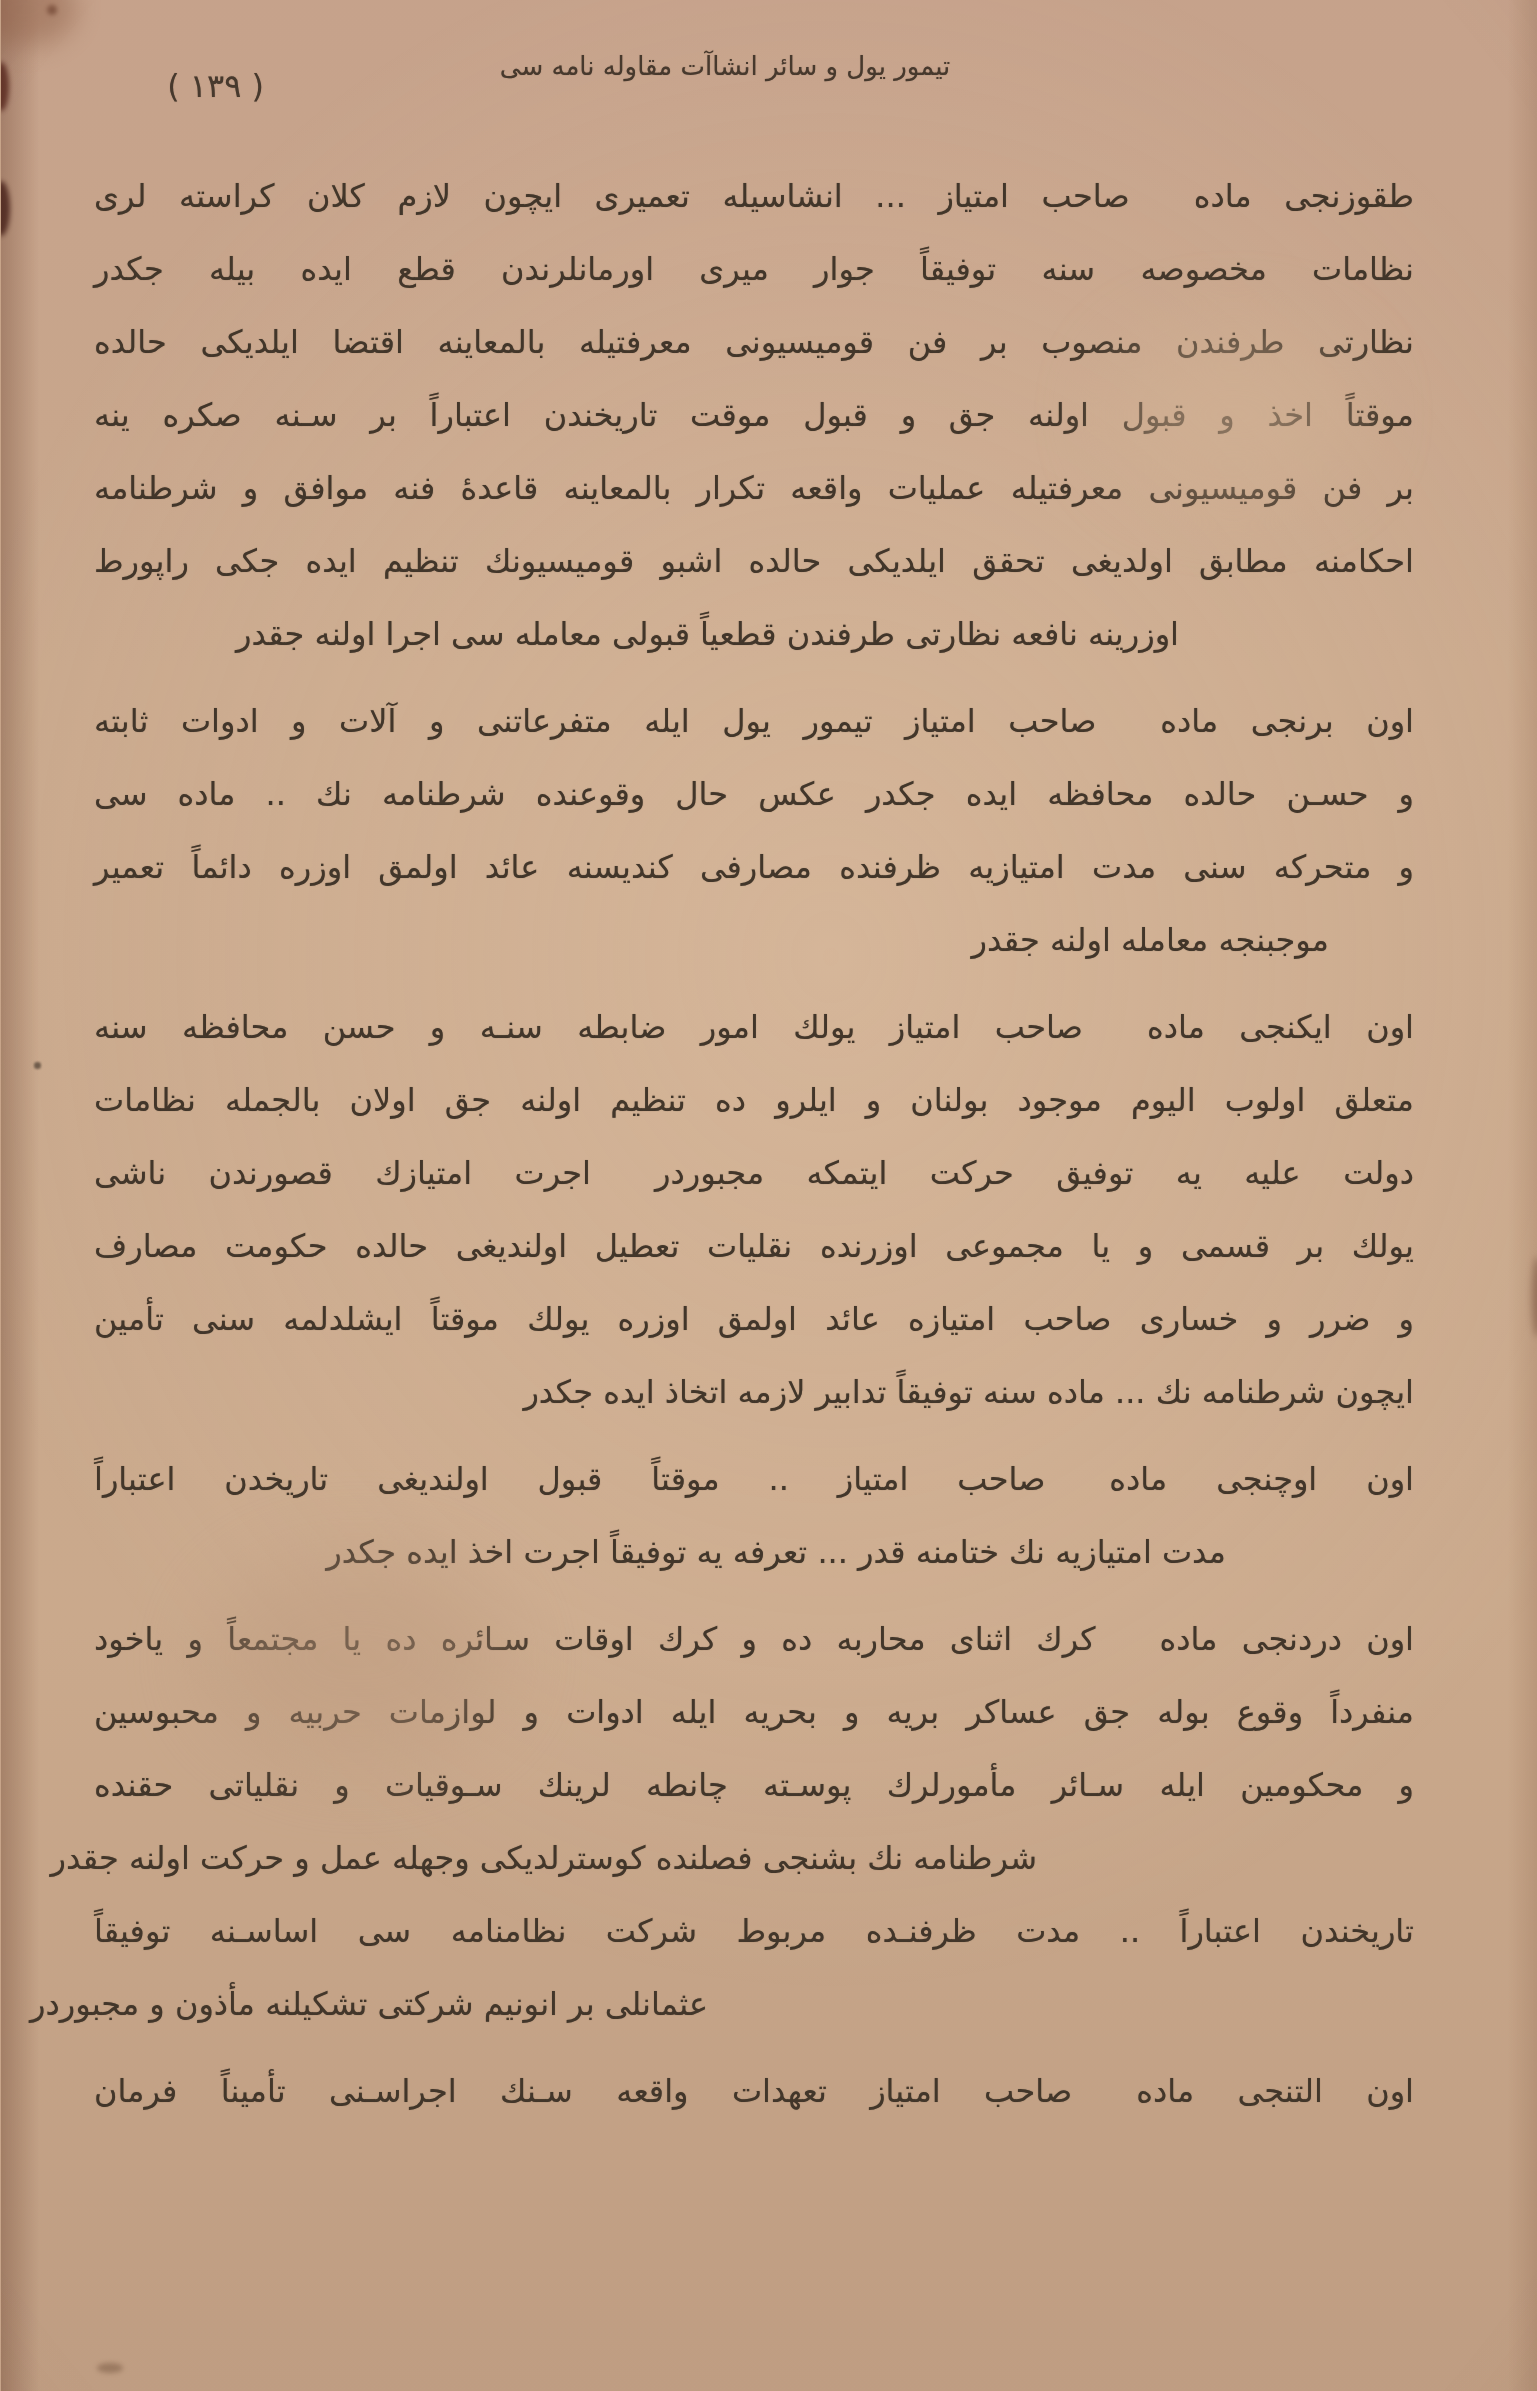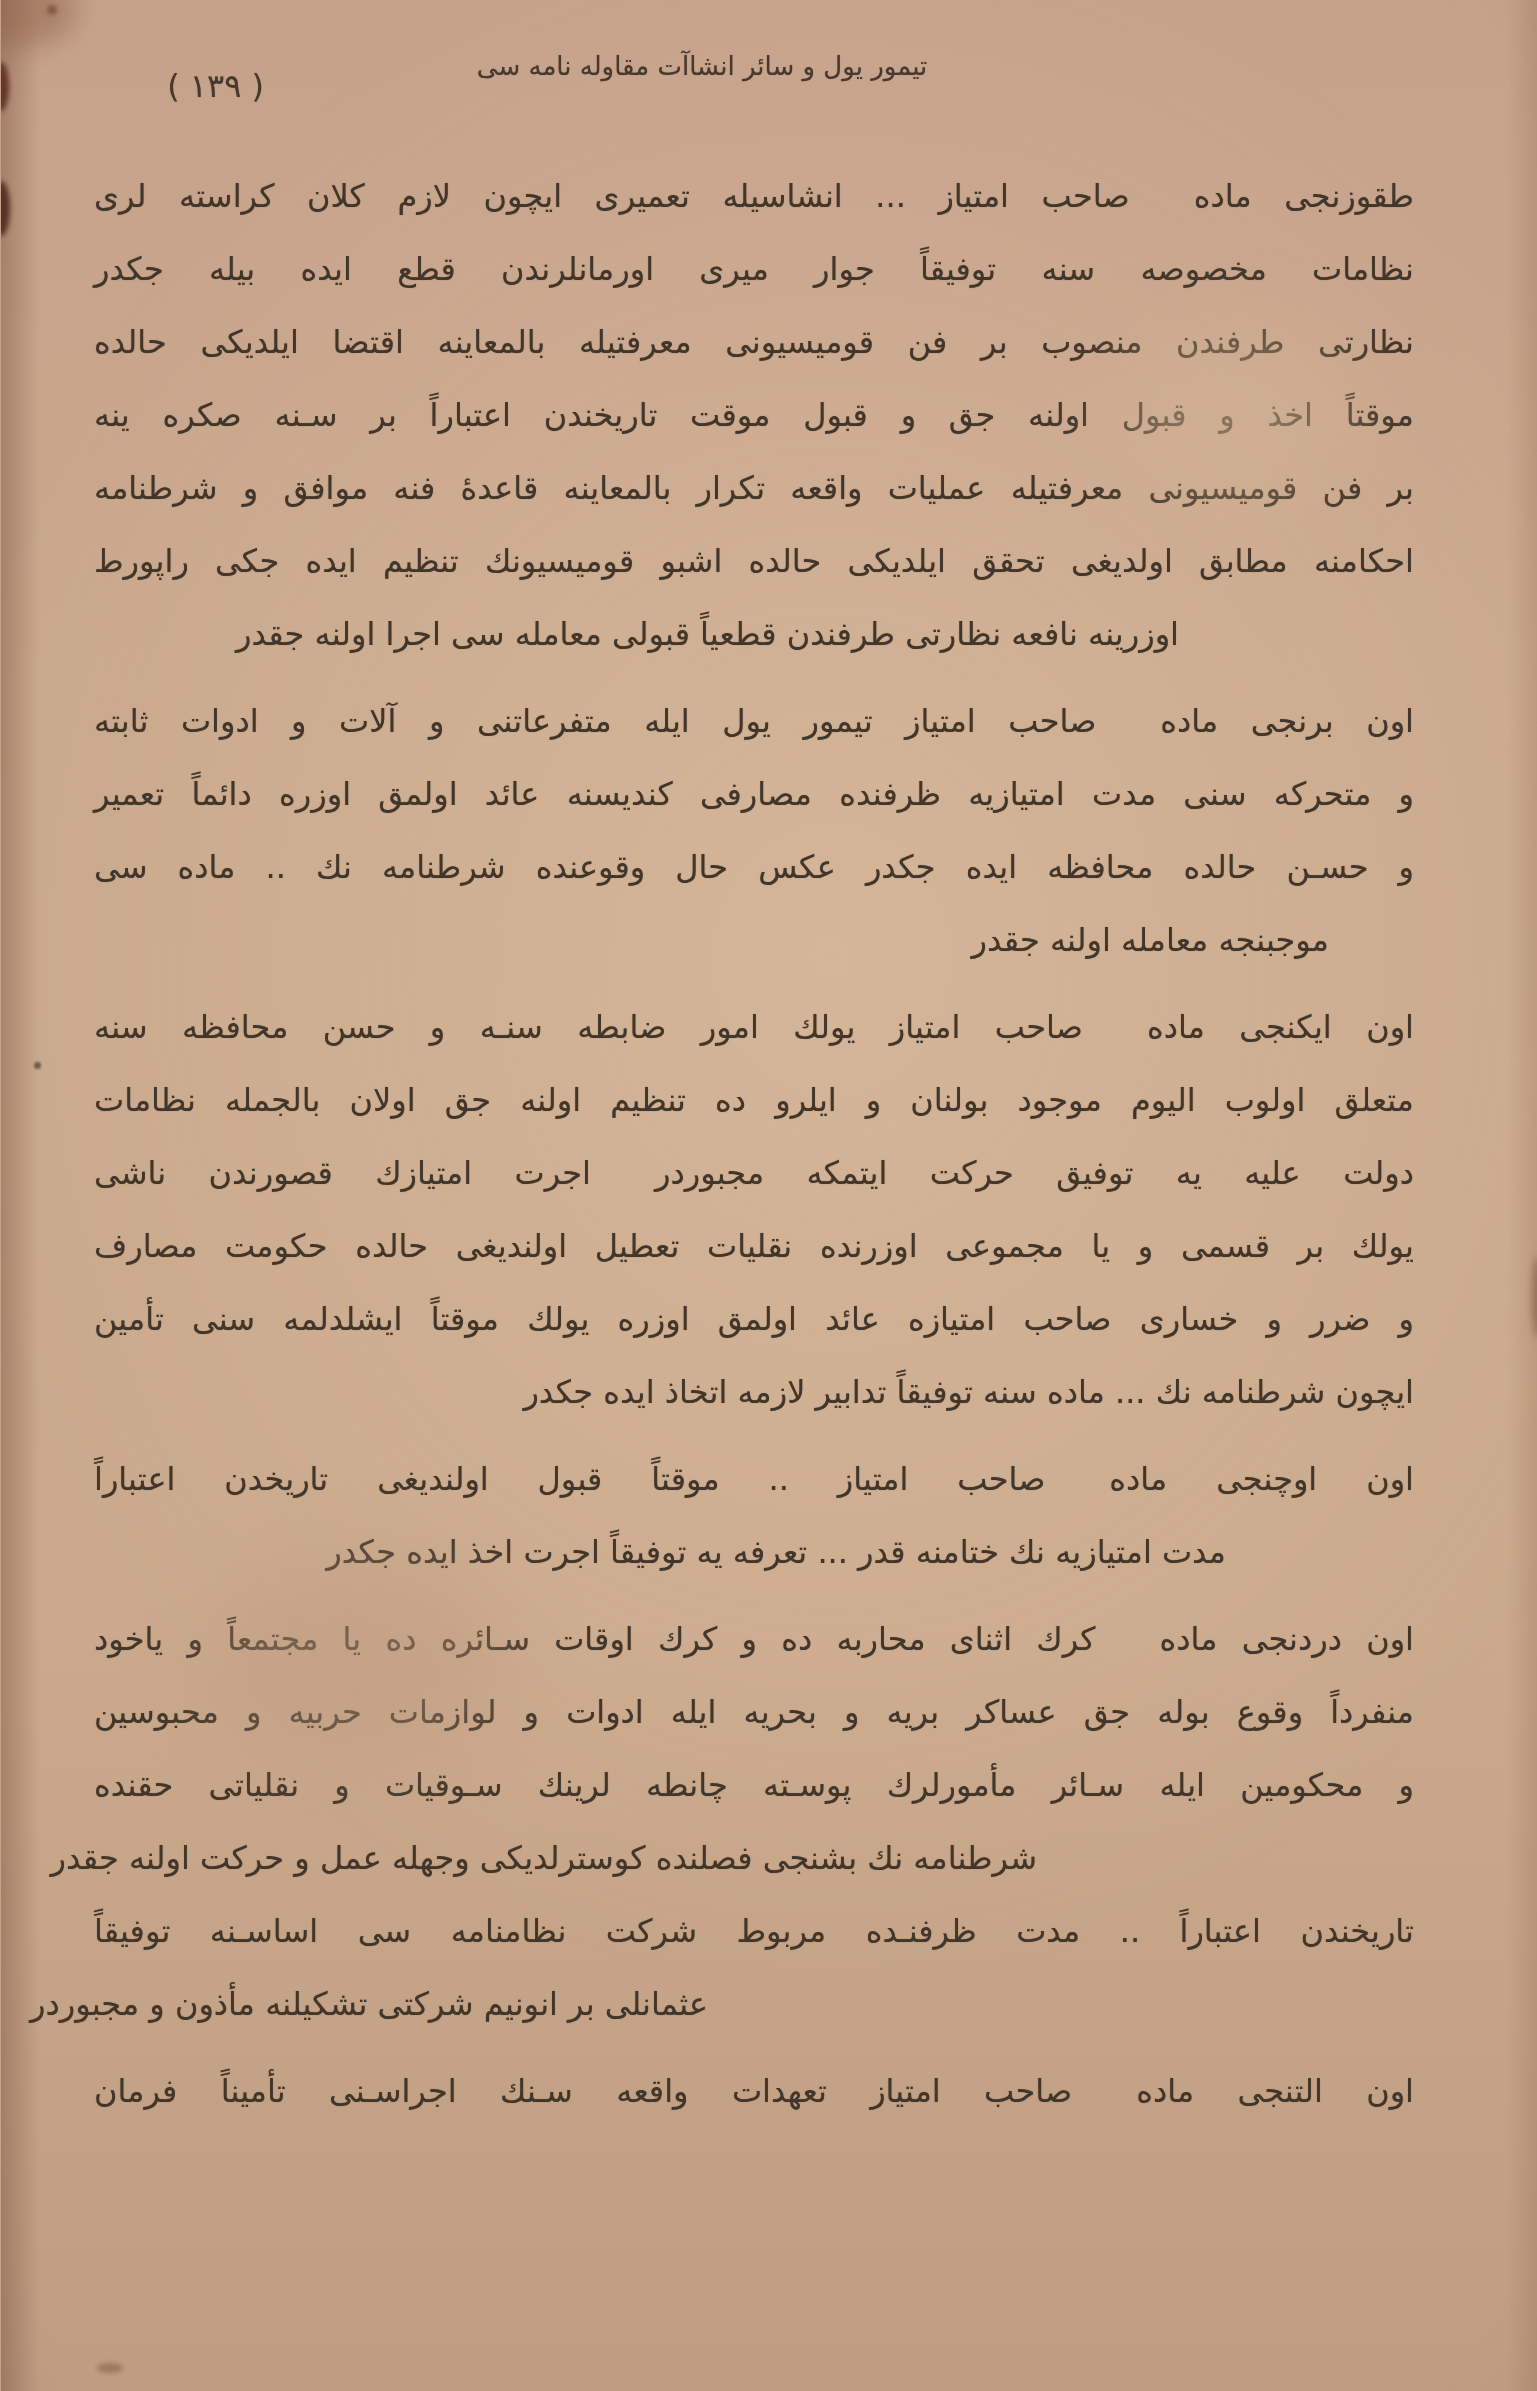--- a/index.html
+++ b/index.html
@@ -10,21 +10,21 @@
     background-image:
       radial-gradient(ellipse 95% 70% at 54% 40%, rgba(255,228,198,0.22), rgba(255,228,198,0) 62%),
       radial-gradient(ellipse 120% 110% at 50% 50%, rgba(0,0,0,0) 58%, rgba(92,52,32,0.28) 100%),
       linear-gradient(90deg, rgba(86,44,28,0.30), rgba(86,44,28,0) 2.5%),
       linear-gradient(270deg, rgba(110,70,45,0.18), rgba(110,70,45,0) 2%),
       linear-gradient(180deg, #c6a28b 0%, #c9a88c 28%, #caa98c 68%, #bf9d82 100%);
   }
   .page{position:absolute;inset:0;}
   .header{position:absolute;top:47px;left:0;width:100%;height:56px;color:#4a3c30;}
   .title{
-    position:absolute;left:476px;width:452px;top:3.8px;text-align:center;
+    position:absolute;left:499px;width:452px;top:3.8px;text-align:center;
     font-size:26px;letter-spacing:0.5px;color:#47392d;
     text-shadow:0 0 0.9px rgba(71,57,45,.55);
   }
   .pagenum{
     position:absolute;left:132px;top:20px;width:132px;text-align:right;
     font-size:32px;color:#47392d;text-shadow:0 0 0.9px rgba(71,57,45,.5);
   }
   .page-body{
     position:absolute;top:146px;left:94px;right:124px;
     direction:rtl;color:#42362a;
@@ -51,22 +51,22 @@
 
   <div class="page-body">
       <div class="line article">طقوزنجى ماده  صاحب امتياز ... انشاسيله تعميرى ايچون لازم كلان كراسته لرى</div>
       <div class="line full">نظامات مخصوصه سنه توفيقاً جوار ميرى اورمانلرندن قطع ايده بيله جكدر</div>
       <div class="line full">نظارتى طرفندن منصوب بر فن قوميسيونى معرفتيله بالمعاينه اقتضا ايلديكى حالده</div>
       <div class="line full">موقتاً اخذ و قبول اولنه جق و قبول موقت تاريخندن اعتباراً بر سـنه صكره ينه</div>
       <div class="line full">بر فن قوميسيونى معرفتيله عمليات واقعه تكرار بالمعاينه قاعدهٔ فنه موافق و شرطنامه</div>
       <div class="line full">احكامنه مطابق اولديغى تحقق ايلديكى حالده اشبو قوميسيونك تنظيم ايده جكى راپورط</div>
       <div class="line end" style="padding-right: 235px;">اوزرينه نافعه نظارتى طرفندن قطعياً قبولى معامله سى اجرا اولنه جقدر</div>
       <div class="line article">اون برنجى ماده  صاحب امتياز تيمور يول ايله متفرعاتنى و آلات و ادوات ثابته</div>
+      <div class="line full">و حسـن حالده محافظه ايده جكدر عكس حال وقوعنده شرطنامه نك .. ماده سى</div>
       <div class="line full">و متحركه سنى مدت امتيازيه ظرفنده مصارفى كنديسنه عائد اولمق اوزره دائماً تعمير</div>
-      <div class="line full">و حسـن حالده محافظه ايده جكدر عكس حال وقوعنده شرطنامه نك .. ماده سى</div>
       <div class="line end" style="padding-right: 85px;">موجبنجه معامله اولنه جقدر</div>
       <div class="line article">اون ايكنجى ماده  صاحب امتياز يولك امور ضابطه سنـه و حسن محافظه سنه</div>
       <div class="line full">متعلق اولوب اليوم موجود بولنان و ايلرو ده تنظيم اولنه جق اولان بالجمله نظامات</div>
       <div class="line full">دولت عليه يه توفيق حركت ايتمكه مجبوردر  اجرت امتيازك قصورندن ناشى</div>
       <div class="line full">يولك بر قسمى و يا مجموعى اوزرنده نقليات تعطيل اولنديغى حالده حكومت مصارف</div>
       <div class="line full">و ضرر و خسارى صاحب امتيازه عائد اولمق اوزره يولك موقتاً ايشلدلمه سنى تأمين</div>
       <div class="line end">ايچون شرطنامه نك ... ماده سنه توفيقاً تدابير لازمه اتخاذ ايده جكدر</div>
       <div class="line article">اون اوچنجى ماده  صاحب امتياز .. موقتاً قبول اولنديغى تاريخدن اعتباراً</div>
       <div class="line end" style="padding-right: 188px;">مدت امتيازيه نك ختامنه قدر ... تعرفه يه توفيقاً اجرت اخذ ايده جكدر</div>
       <div class="line article">اون دردنجى ماده  كرك اثناى محاربه ده و كرك اوقات سـائره ده يا مجتمعاً و ياخود</div>

